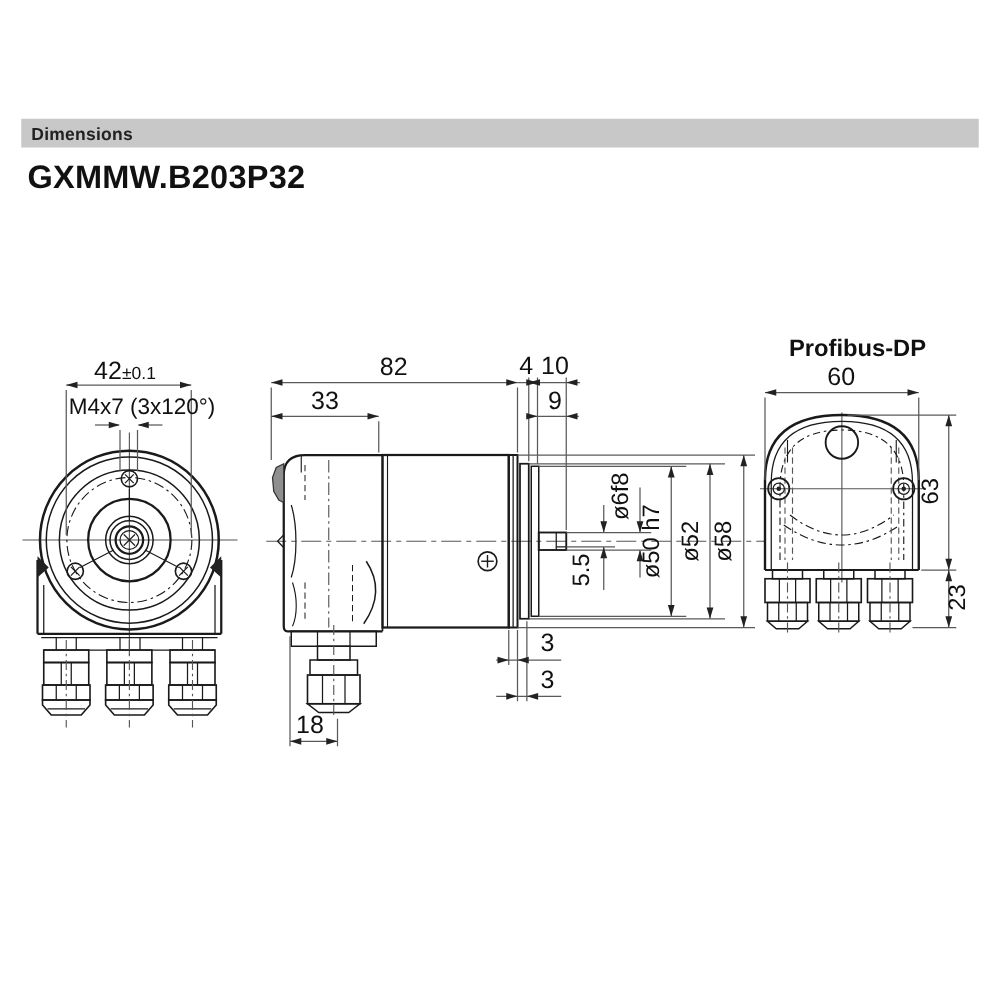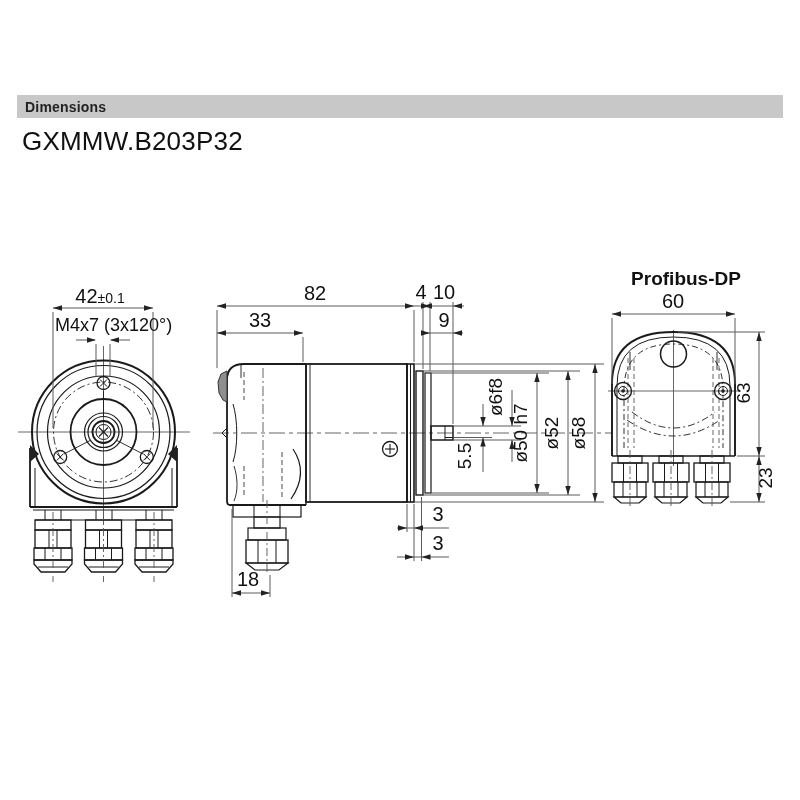--- a/index.html
+++ b/index.html
@@ -1,21 +1,21 @@
 <!DOCTYPE html>
 <html><head>
 <meta charset="utf-8">
 <style>
   html,body{margin:0;padding:0;background:#ffffff;}
   .page{position:relative;width:800px;height:800px;background:#fff;overflow:hidden;
         font-family:"Liberation Sans", sans-serif;}
   .section-bar{position:absolute;left:17px;top:95px;width:766px;height:23px;
                background:#c8c8c8;display:flex;align-items:center;}
   .section-bar span{font-size:14px;font-weight:bold;color:#222;padding-left:8px;letter-spacing:0.2px;}
-  .product-title{position:absolute;left:22px;top:126px;font-size:26px;font-weight:normal;color:#111;letter-spacing:0.2px;}
+  .product-title{position:absolute;left:22px;top:126px;font-size:26px;font-weight:bold;color:#111;letter-spacing:0.2px;}
   svg{position:absolute;left:0;top:0;}
   svg text{font-family:"Liberation Sans", sans-serif;fill:#111;}
   .part{stroke:#1a1a1a;fill:none;}
   .dim{stroke:#5a5a5a;stroke-width:1;fill:none;}
   .cl{stroke:#555;stroke-width:0.9;fill:none;}
   .ah{fill:#222;stroke:none;}
   .dtxt{font-size:20px;}
   .dtxt-s{font-size:14px;}
   .mtxt{font-size:18px;}
   .rtxt{font-size:19px;}

